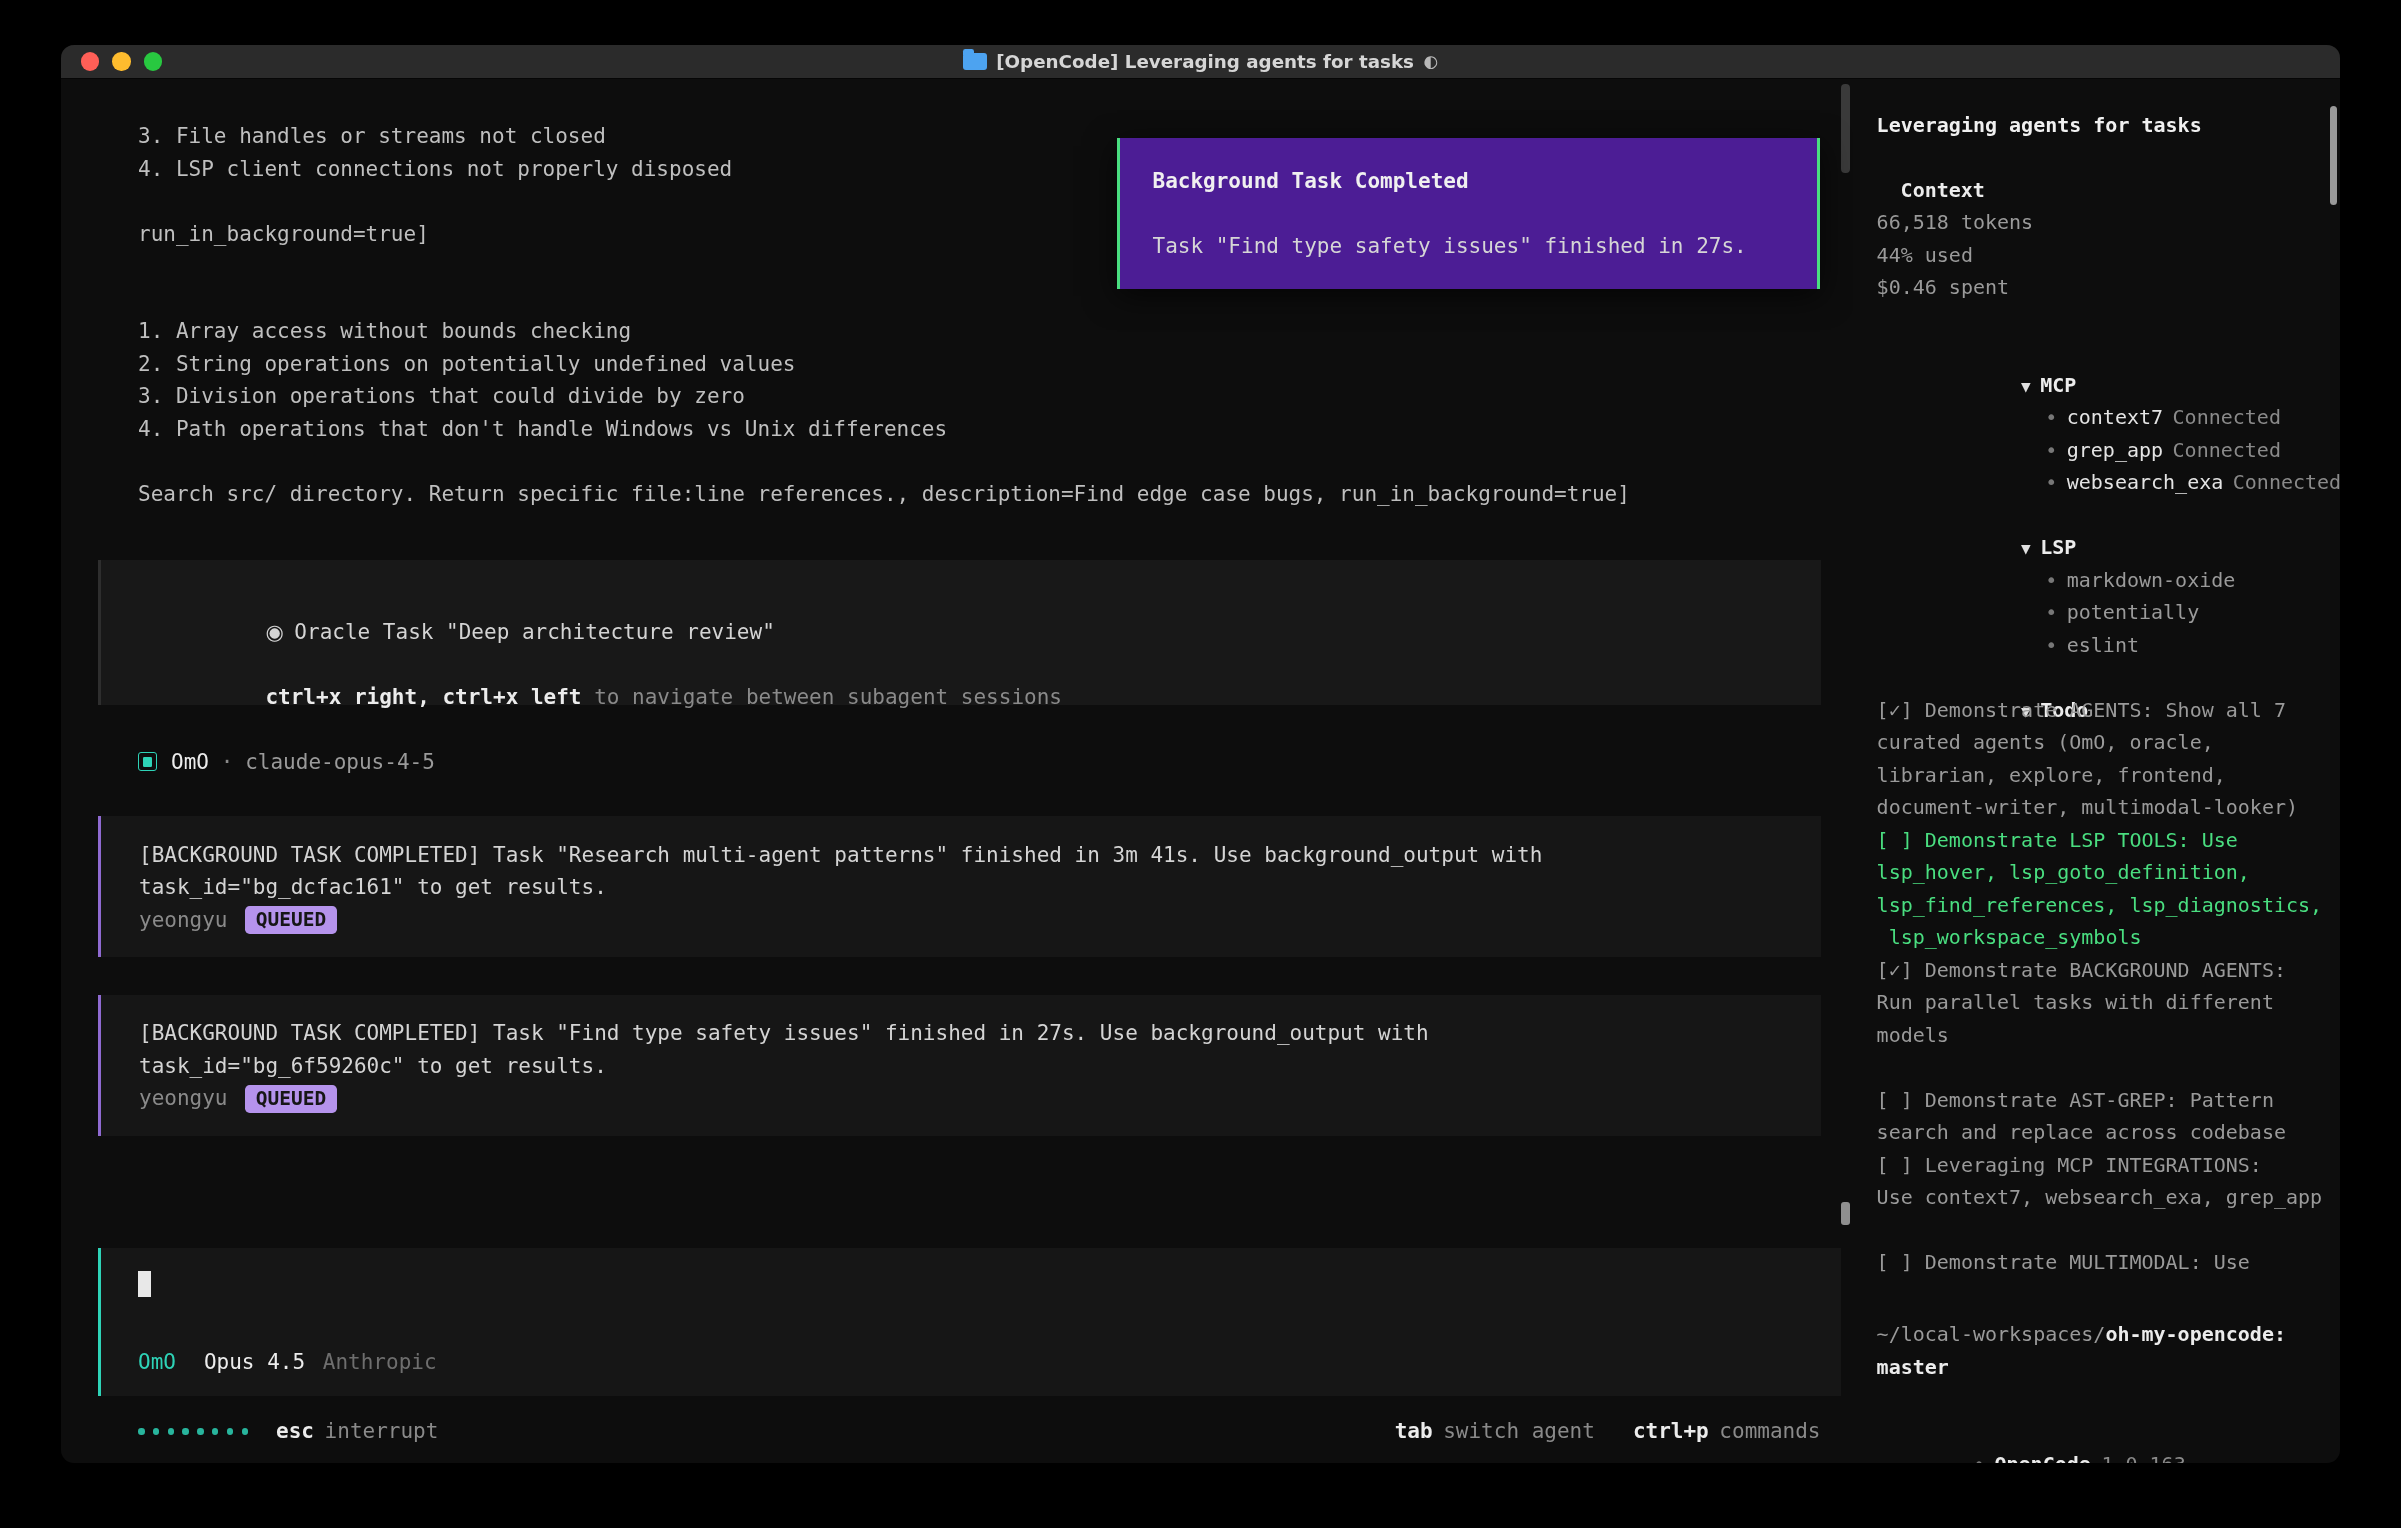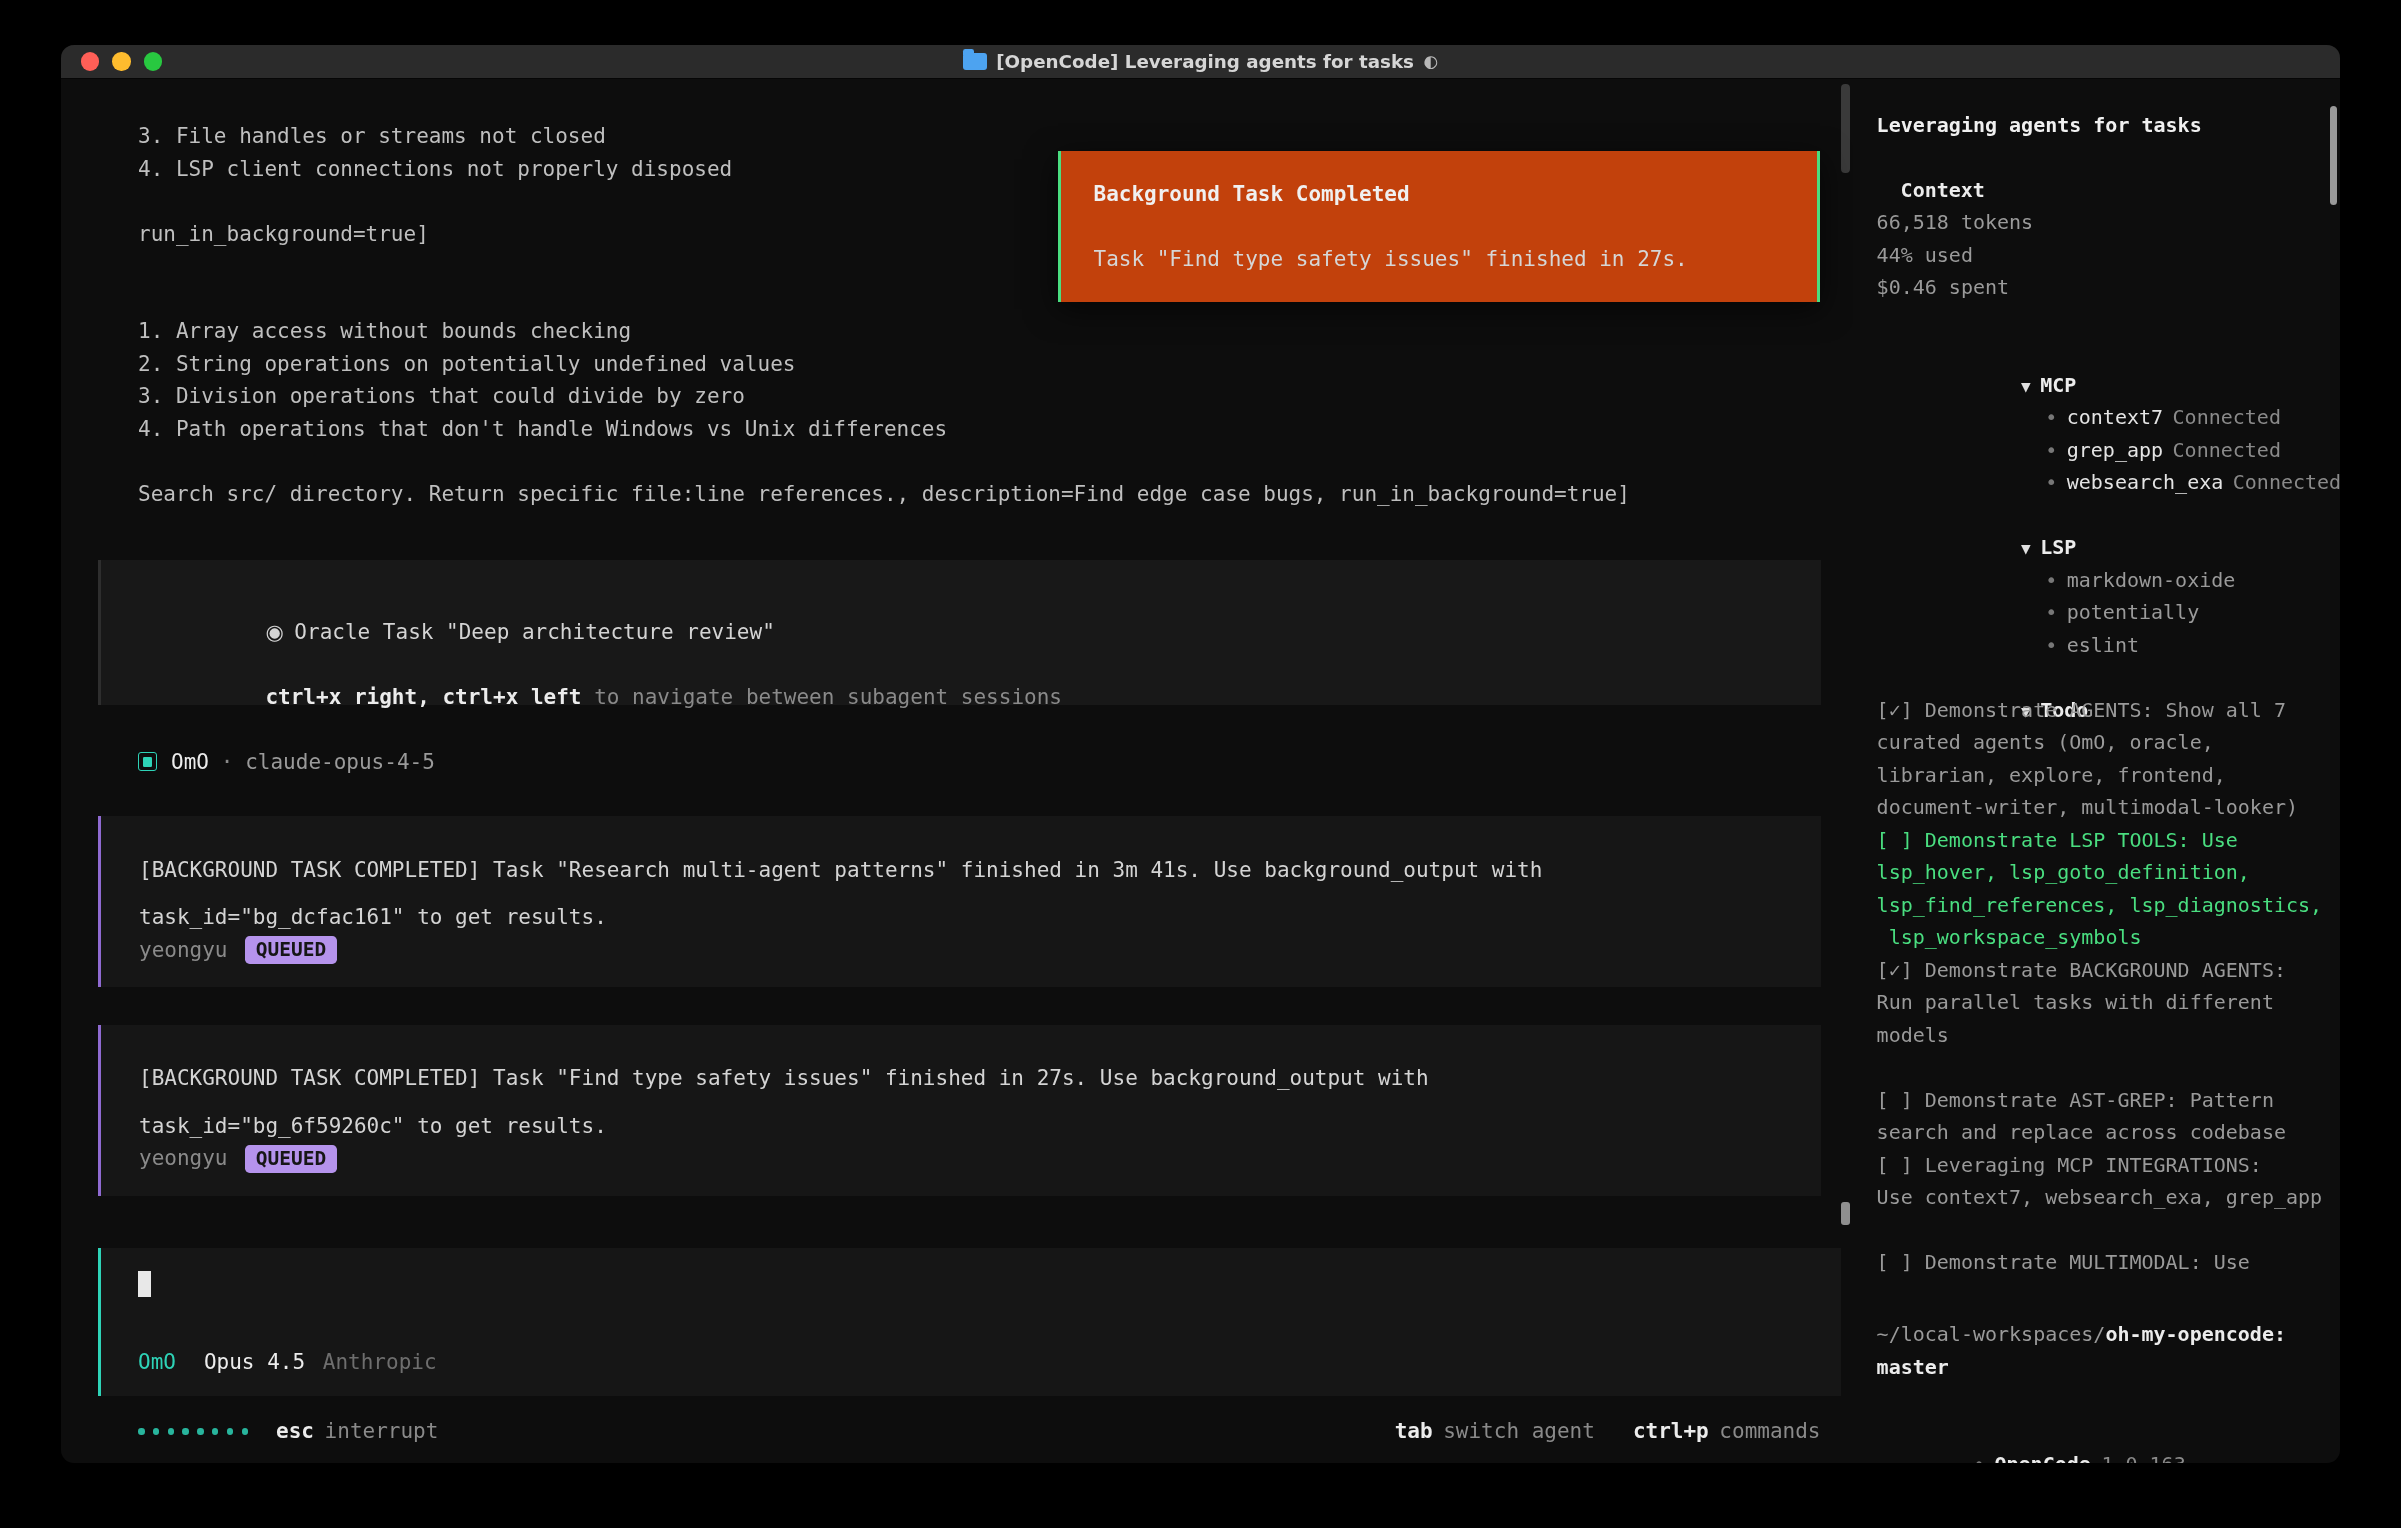--- a/index.html
+++ b/index.html
@@ -37,22 +37,22 @@
           font-size:21px; line-height:32.5px; }
   .sidebar { flex:0 0 487px; position:relative; overflow:hidden;
              padding:29.5px 14px 0 23.6px; font-size:20px; line-height:32.5px;
              color:#9a9a9a; }
 
   
   .tline { height:32.5px; line-height:32.5px; padding-left:77px;
            white-space:pre; color:#bfbfbf; overflow:hidden; }
 
   
-  .toast { position:absolute; top:72px; right:33px; width:762px; z-index:10;
-           background:#c2410c; border-left:3px solid #4ade80; border-right:3px solid #4ade80;
+  .toast { position:absolute; top:59px; right:33px; width:703px; z-index:10;
+           background:#4c1d95; border-left:3px solid #4ade80; border-right:3px solid #4ade80;
            padding:26.6px 32.5px; box-shadow:0 8.3px 29.5px rgba(0,0,0,.65); }
   .toast-title { color:#f0f0f0; font-weight:bold; height:32.5px; line-height:32.5px; margin-bottom:32.5px; white-space:pre; }
   .toast-body { color:#d6d6d6; height:32.5px; line-height:32.5px; white-space:pre; }
 
   
   .oracle-panel { margin:50px 32.5px 0 37px; background:#181818; border-left:3px solid #2e2e2e;
                   padding:23.6px 23.6px 23.6px 38px; }
   .oline { height:32.5px; line-height:32.5px; white-space:pre; }
   .oicon { color:#d4d4d4; margin-right:10.6px; font-family:"DejaVu Sans", sans-serif; }
   .otitle { color:#d4d4d4; }
@@ -64,21 +64,21 @@
   .agent-icon { width:19px; height:19px; border:1.8px solid #2ed3b7; border-radius:3px;
                 display:inline-flex; align-items:center; justify-content:center; margin-right:14px; }
   .agent-icon-inner { width:9.5px; height:9.5px; background:#2ed3b7; border-radius:1.2px; }
   .agent-name { color:#ececec; }
   .agent-sep { color:#8a8a8a; margin:0 11.8px; }
   .agent-model { color:#9a9a9a; }
 
   
   .msg { margin:38px 32.5px 0 37px; background:#161616; border-left:3px solid #8f6ad1;
          padding:22.5px 23.6px 20.7px 38px; }
-  .mline { height:32.5px; line-height:32.5px; white-space:pre; color:#d4d4d4; overflow:hidden;margin-top:15px; }
+  .mline { height:32.5px; line-height:32.5px; white-space:pre; color:#d4d4d4; overflow:hidden; }
   .mauthor-row { height:32.5px; display:flex; align-items:center; gap:17.7px; }
   .mauthor { color:#8a8a8a; }
   .mbadge { background:#b593ec; color:#161616; font-weight:bold; font-size:19.5px;
             padding:2.4px 10.6px; border-radius:4.7px; line-height:1.2; }
 
   
   .input-panel { position:absolute; left:37px; right:11.8px; bottom:67px; height:148px;
                  background:#161616; border-left:3px solid #2ed3b7;
                  padding:22.5px 23.6px 17.7px 37px;
                  display:flex; flex-direction:column; justify-content:space-between; }

